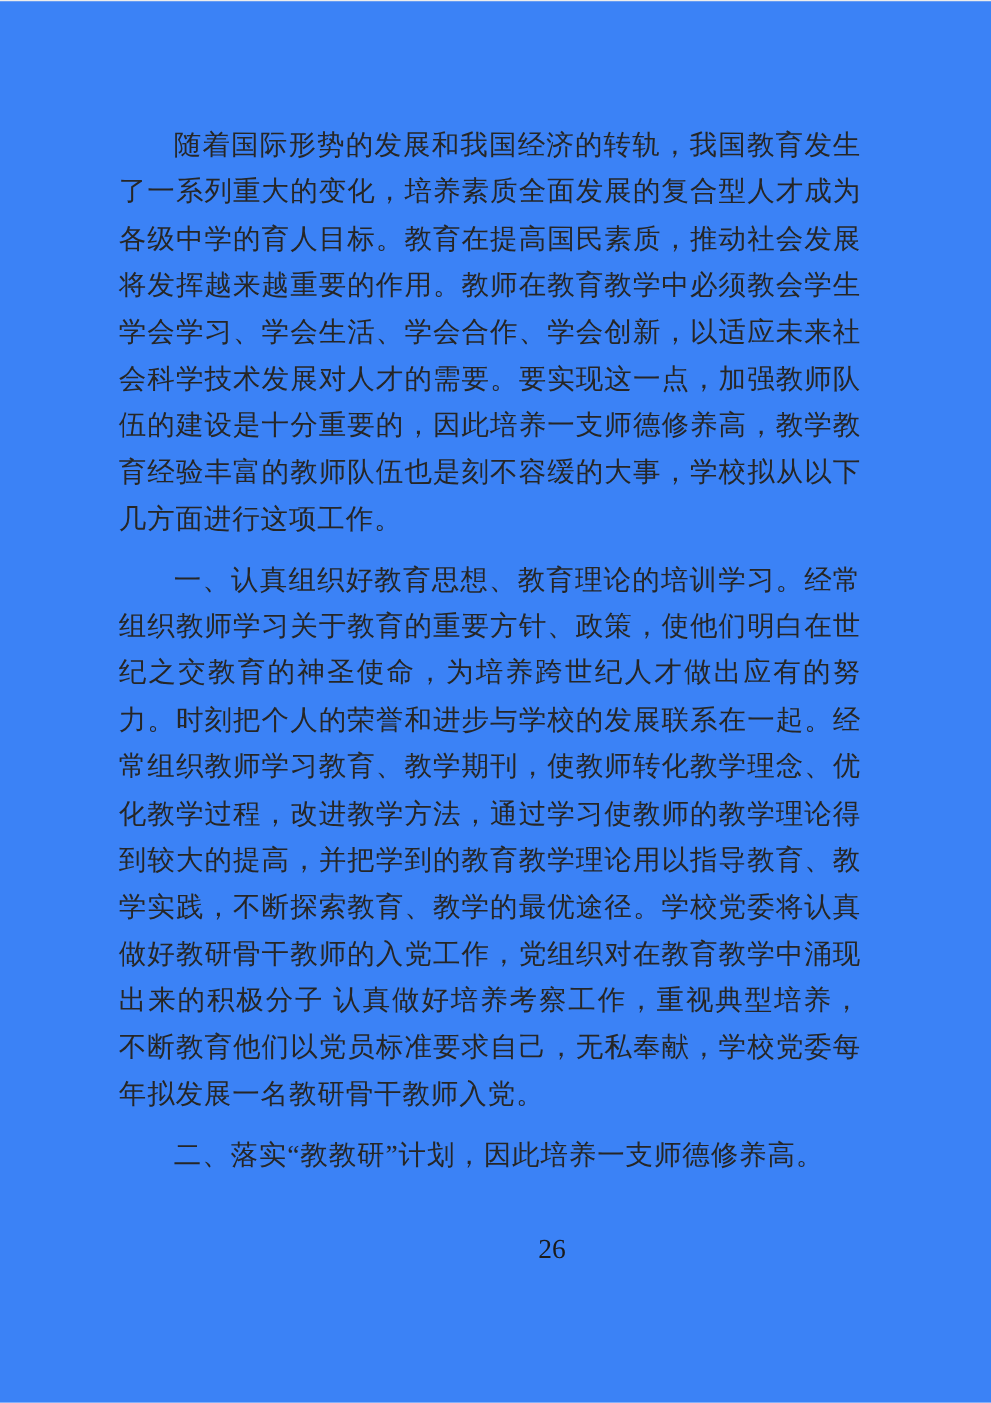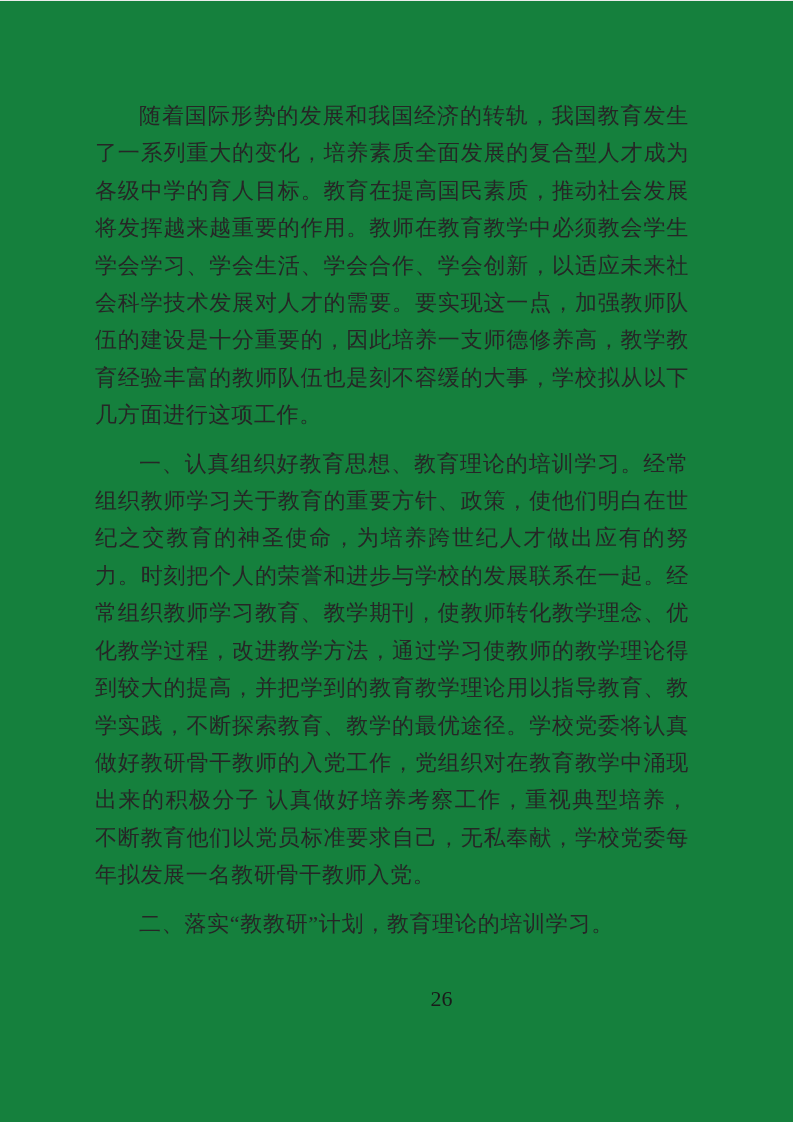--- a/index.html
+++ b/index.html
@@ -13,21 +13,21 @@
     position: relative;
     overflow: hidden;
     font-family: "Liberation Serif", "DejaVu Serif", serif;
   }
   .page {
     position: absolute;
     left: 0;
     top: 0;
     width: 793px;
     height: 1122px;
-    background: #15803d;
+    background: #3b82f6;
     border-top: 1px solid #ececec;
     box-sizing: border-box;
   }
   .content {
     position: absolute;
     left: 95px;
     top: 96px;
     width: 594px;
     color: #262626;
   }
@@ -52,16 +52,16 @@
     margin-left: 45px;
   }
 </style>
 </head>
 <body>
 
 <div class="page">
   <div class="content">
     <p>随着国际形势的发展和我国经济的转轨，我国教育发生了一系列重大的变化，培养素质全面发展的复合型人才成为各级中学的育人目标。教育在提高国民素质，推动社会发展将发挥越来越重要的作用。教师在教育教学中必须教会学生学会学习、学会生活、学会合作、学会创新，以适应未来社会科学技术发展对人才的需要。要实现这一点，加强教师队伍的建设是十分重要的，因此培养一支师德修养高，教学教育经验丰富的教师队伍也是刻不容缓的大事，学校拟从以下几方面进行这项工作。</p>
     <p>一、认真组织好教育思想、教育理论的培训学习。经常组织教师学习关于教育的重要方针、政策，使他们明白在世纪之交教育的神圣使命，为培养跨世纪人才做出应有的努力。时刻把个人的荣誉和进步与学校的发展联系在一起。经常组织教师学习教育、教学期刊，使教师转化教学理念、优化教学过程，改进教学方法，通过学习使教师的教学理论得到较大的提高，并把学到的教育教学理论用以指导教育、教学实践，不断探索教育、教学的最优途径。学校党委将认真做好教研骨干教师的入党工作，党组织对在教育教学中涌现出来的积极分子 认真做好培养考察工作，重视典型培养，不断教育他们以党员标准要求自己，无私奉献，学校党委每年拟发展一名教研骨干教师入党。</p>
-    <p>二、落实“教教研”计划，教育理论的培训学习。</p>
+    <p>二、落实“教教研”计划，因此培养一支师德修养高。</p>
   </div>
   <div class="footer">26</div>
 </div>
 
 </body></html>

